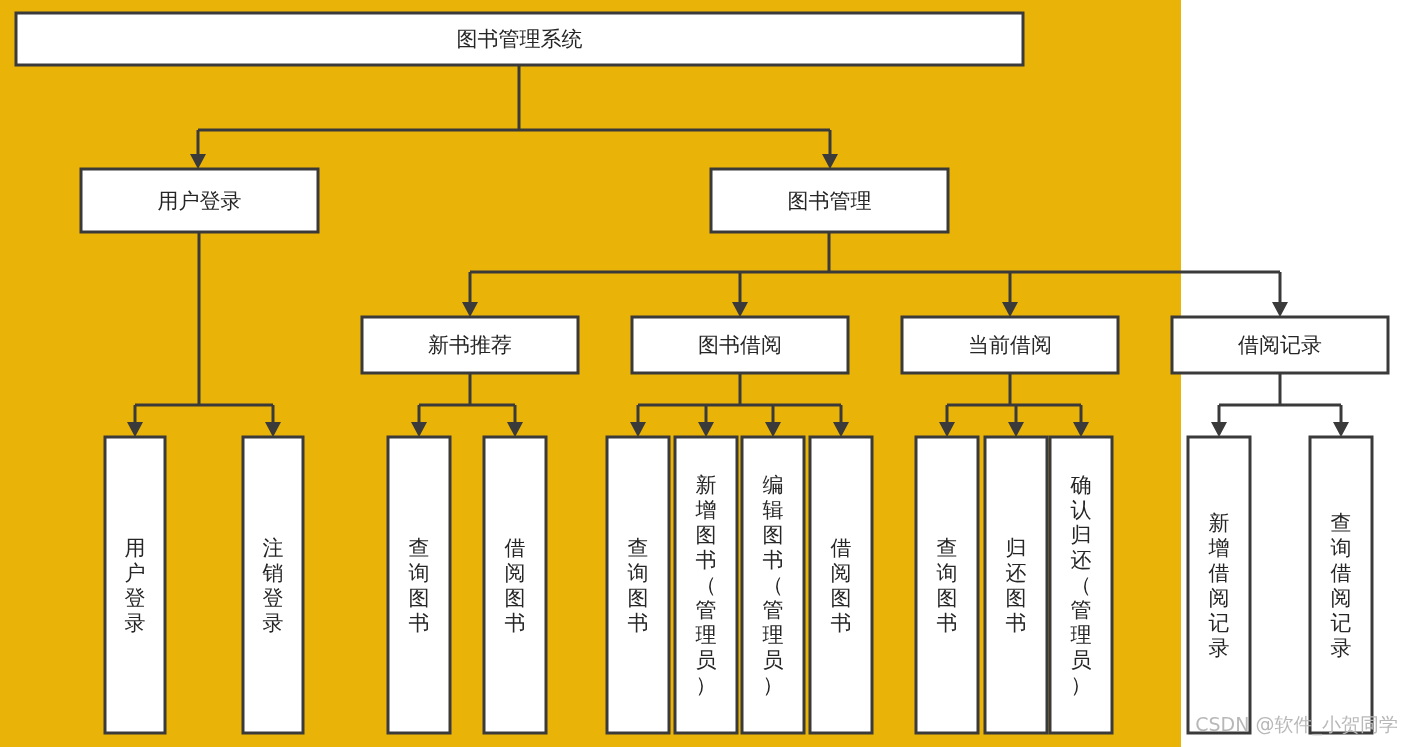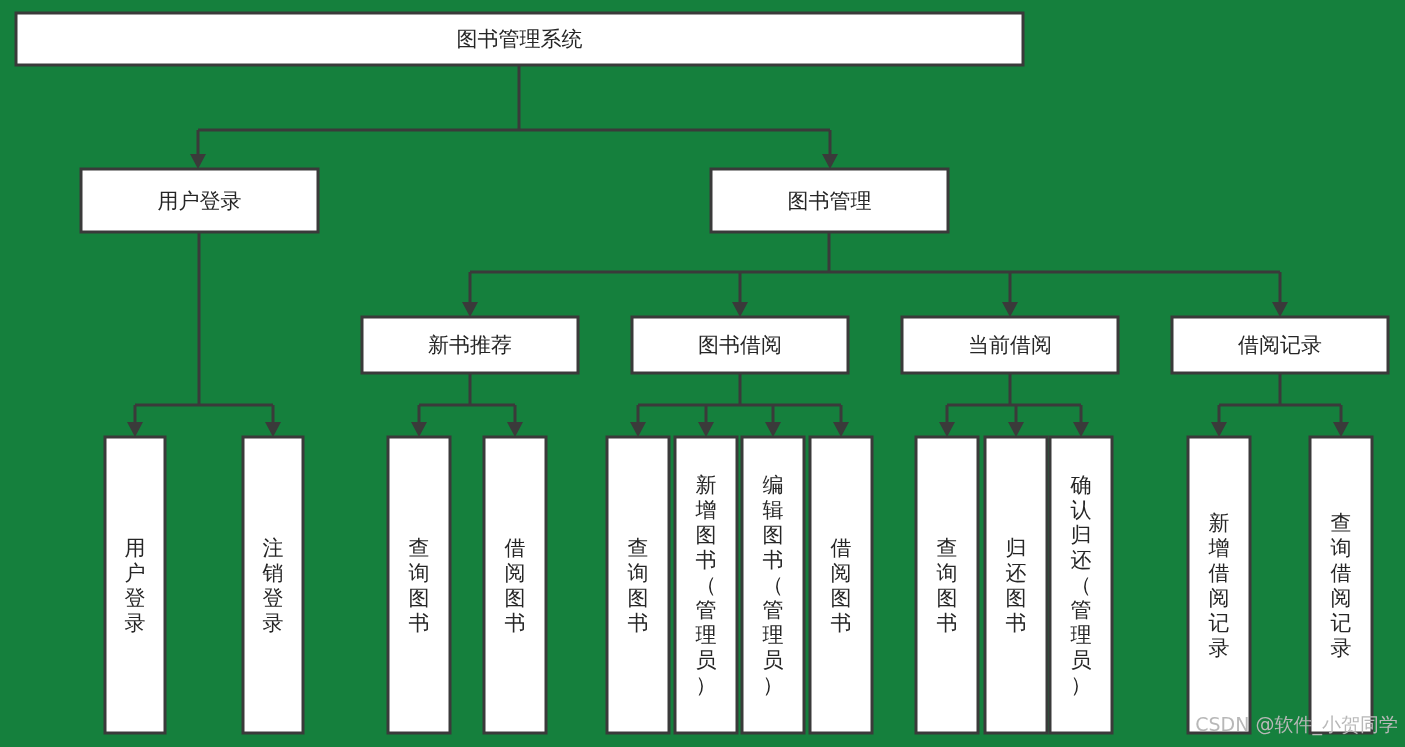--- a/index.html
+++ b/index.html
@@ -9,23 +9,23 @@
     background: #ffffff;
   }
   body {
     width: 1405px;
     height: 747px;
     font-family: "DejaVu Sans", "Liberation Sans", sans-serif;
     overflow: hidden;
   }
   #diagram-root {
     position: relative;
-    width: 1405px;
+    width: 1181px;
     height: 747px;
-    background: #15803d;
+    background: #eab308;
   }
   svg#flow-svg {
     position: absolute;
     left: 0;
     top: 0;
     width: 1405px;
     height: 747px;
     display: block;
   }
   .node-box {

